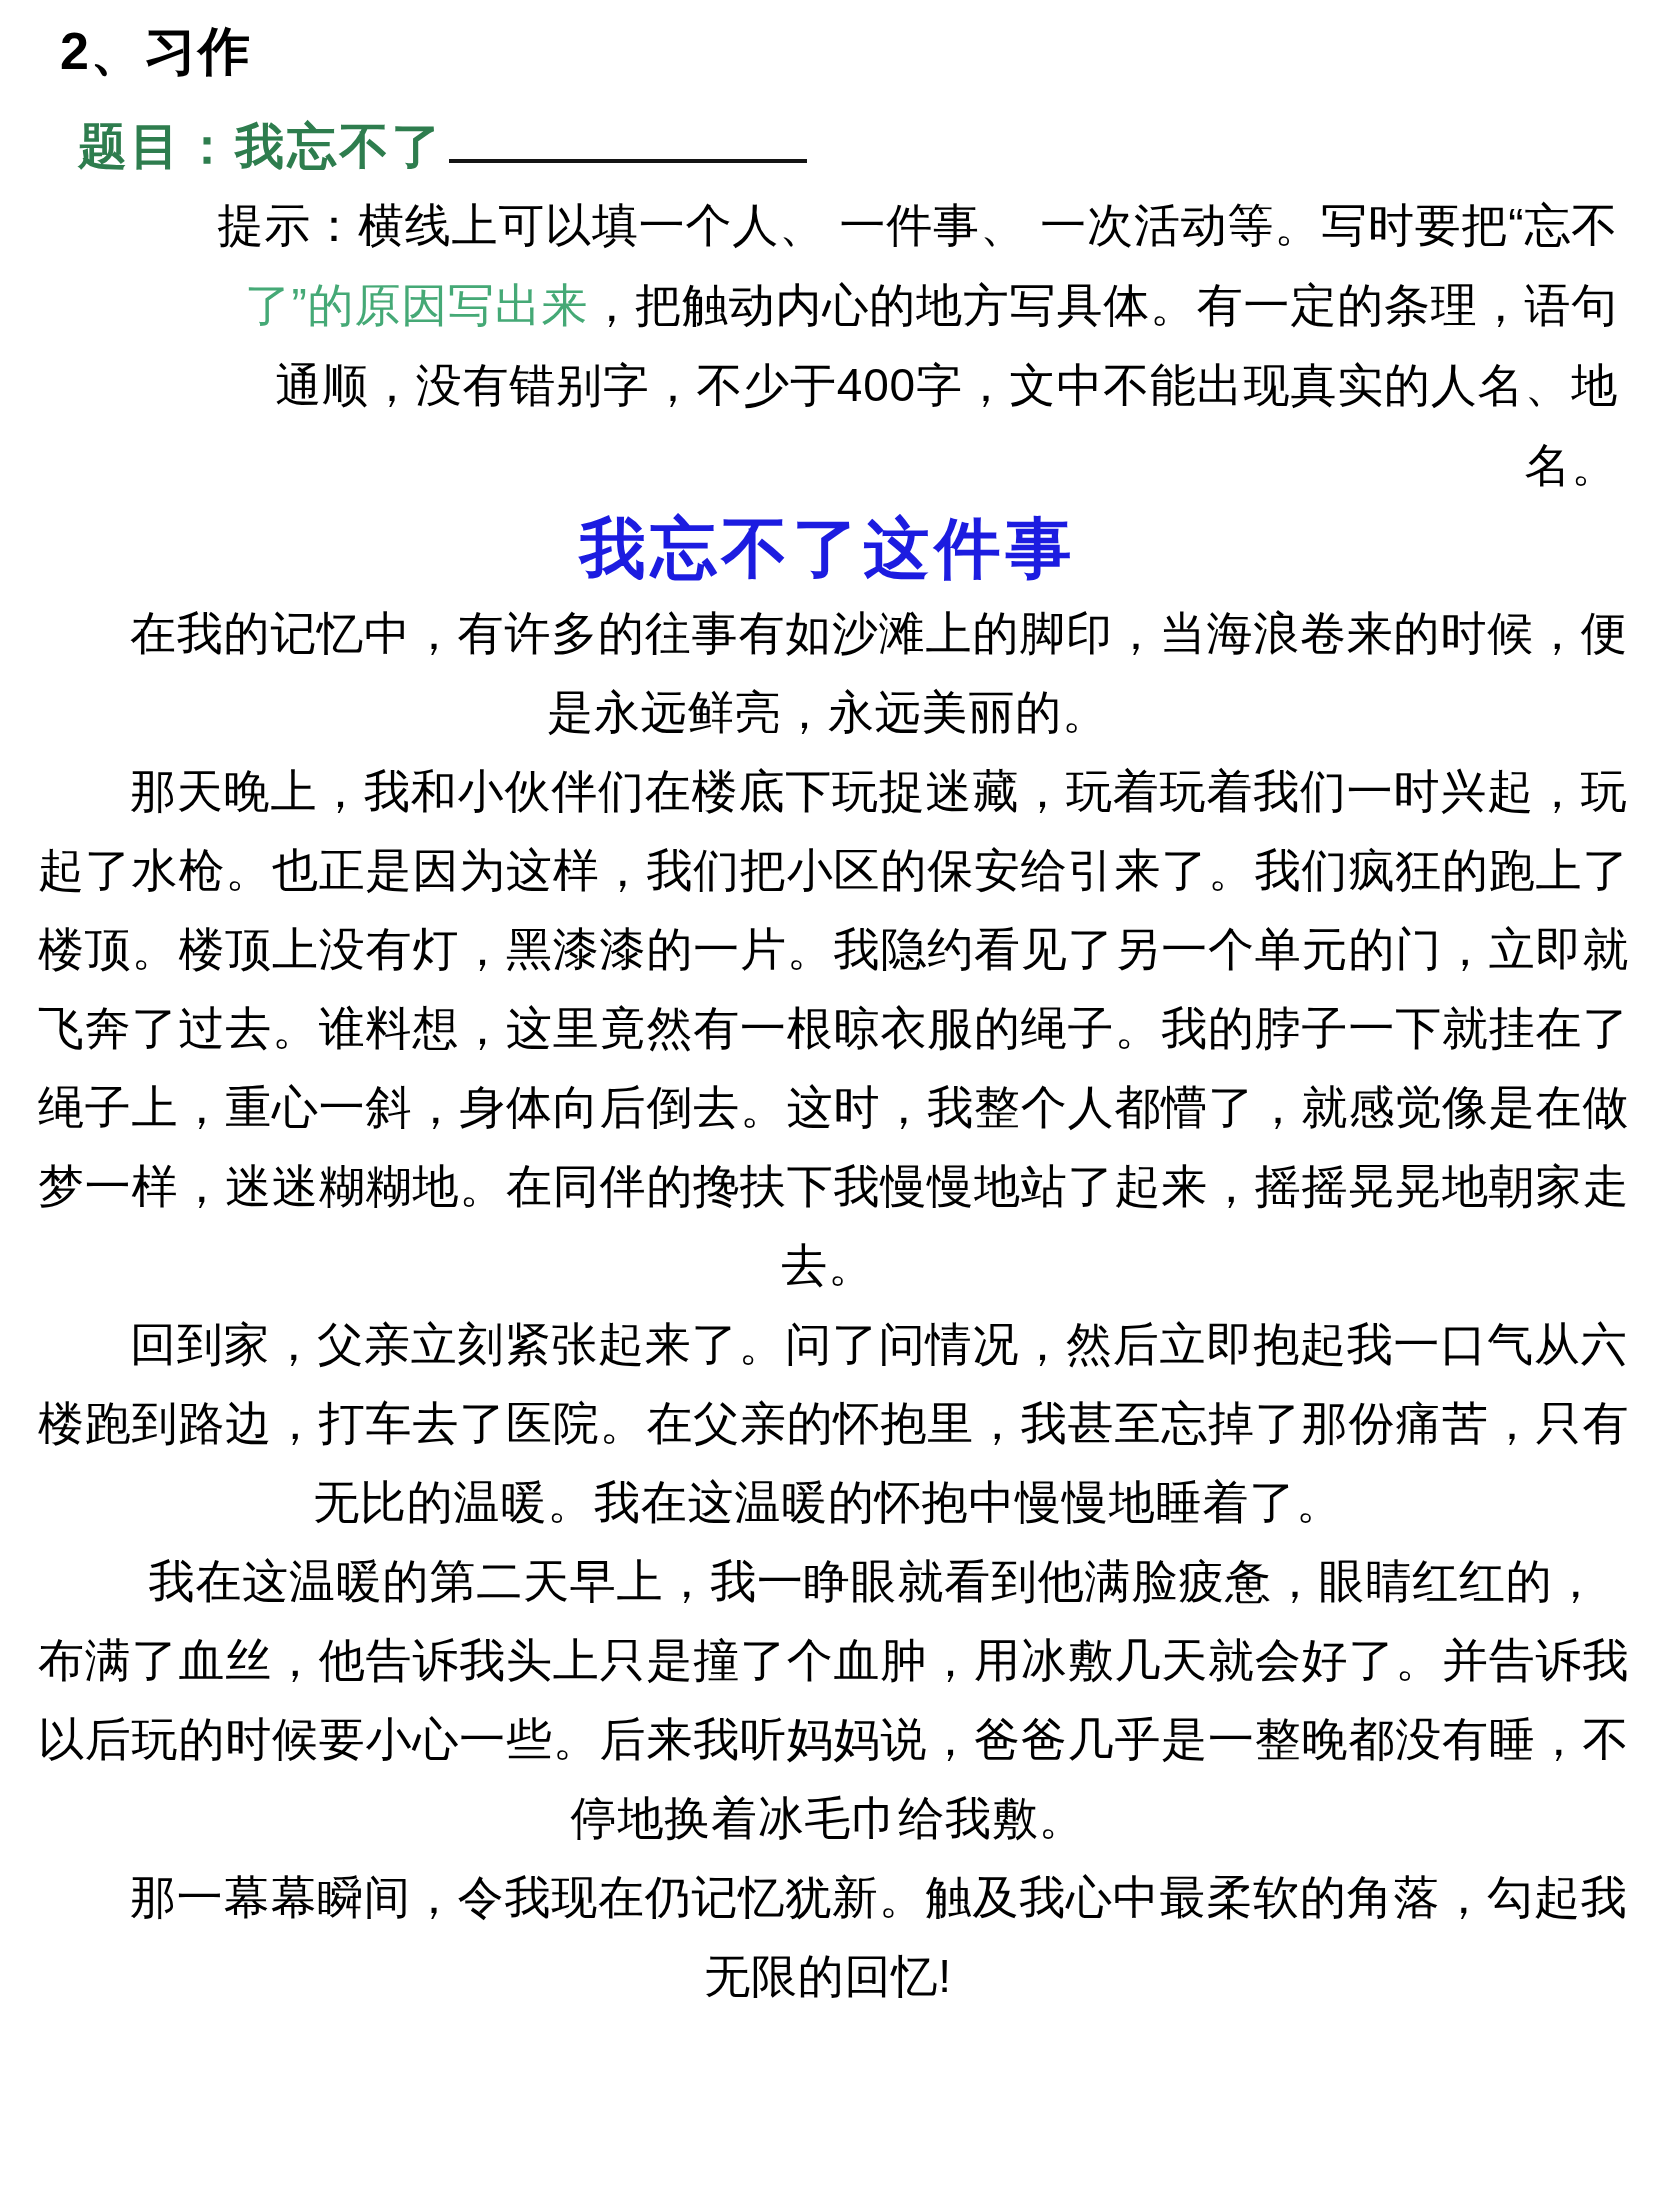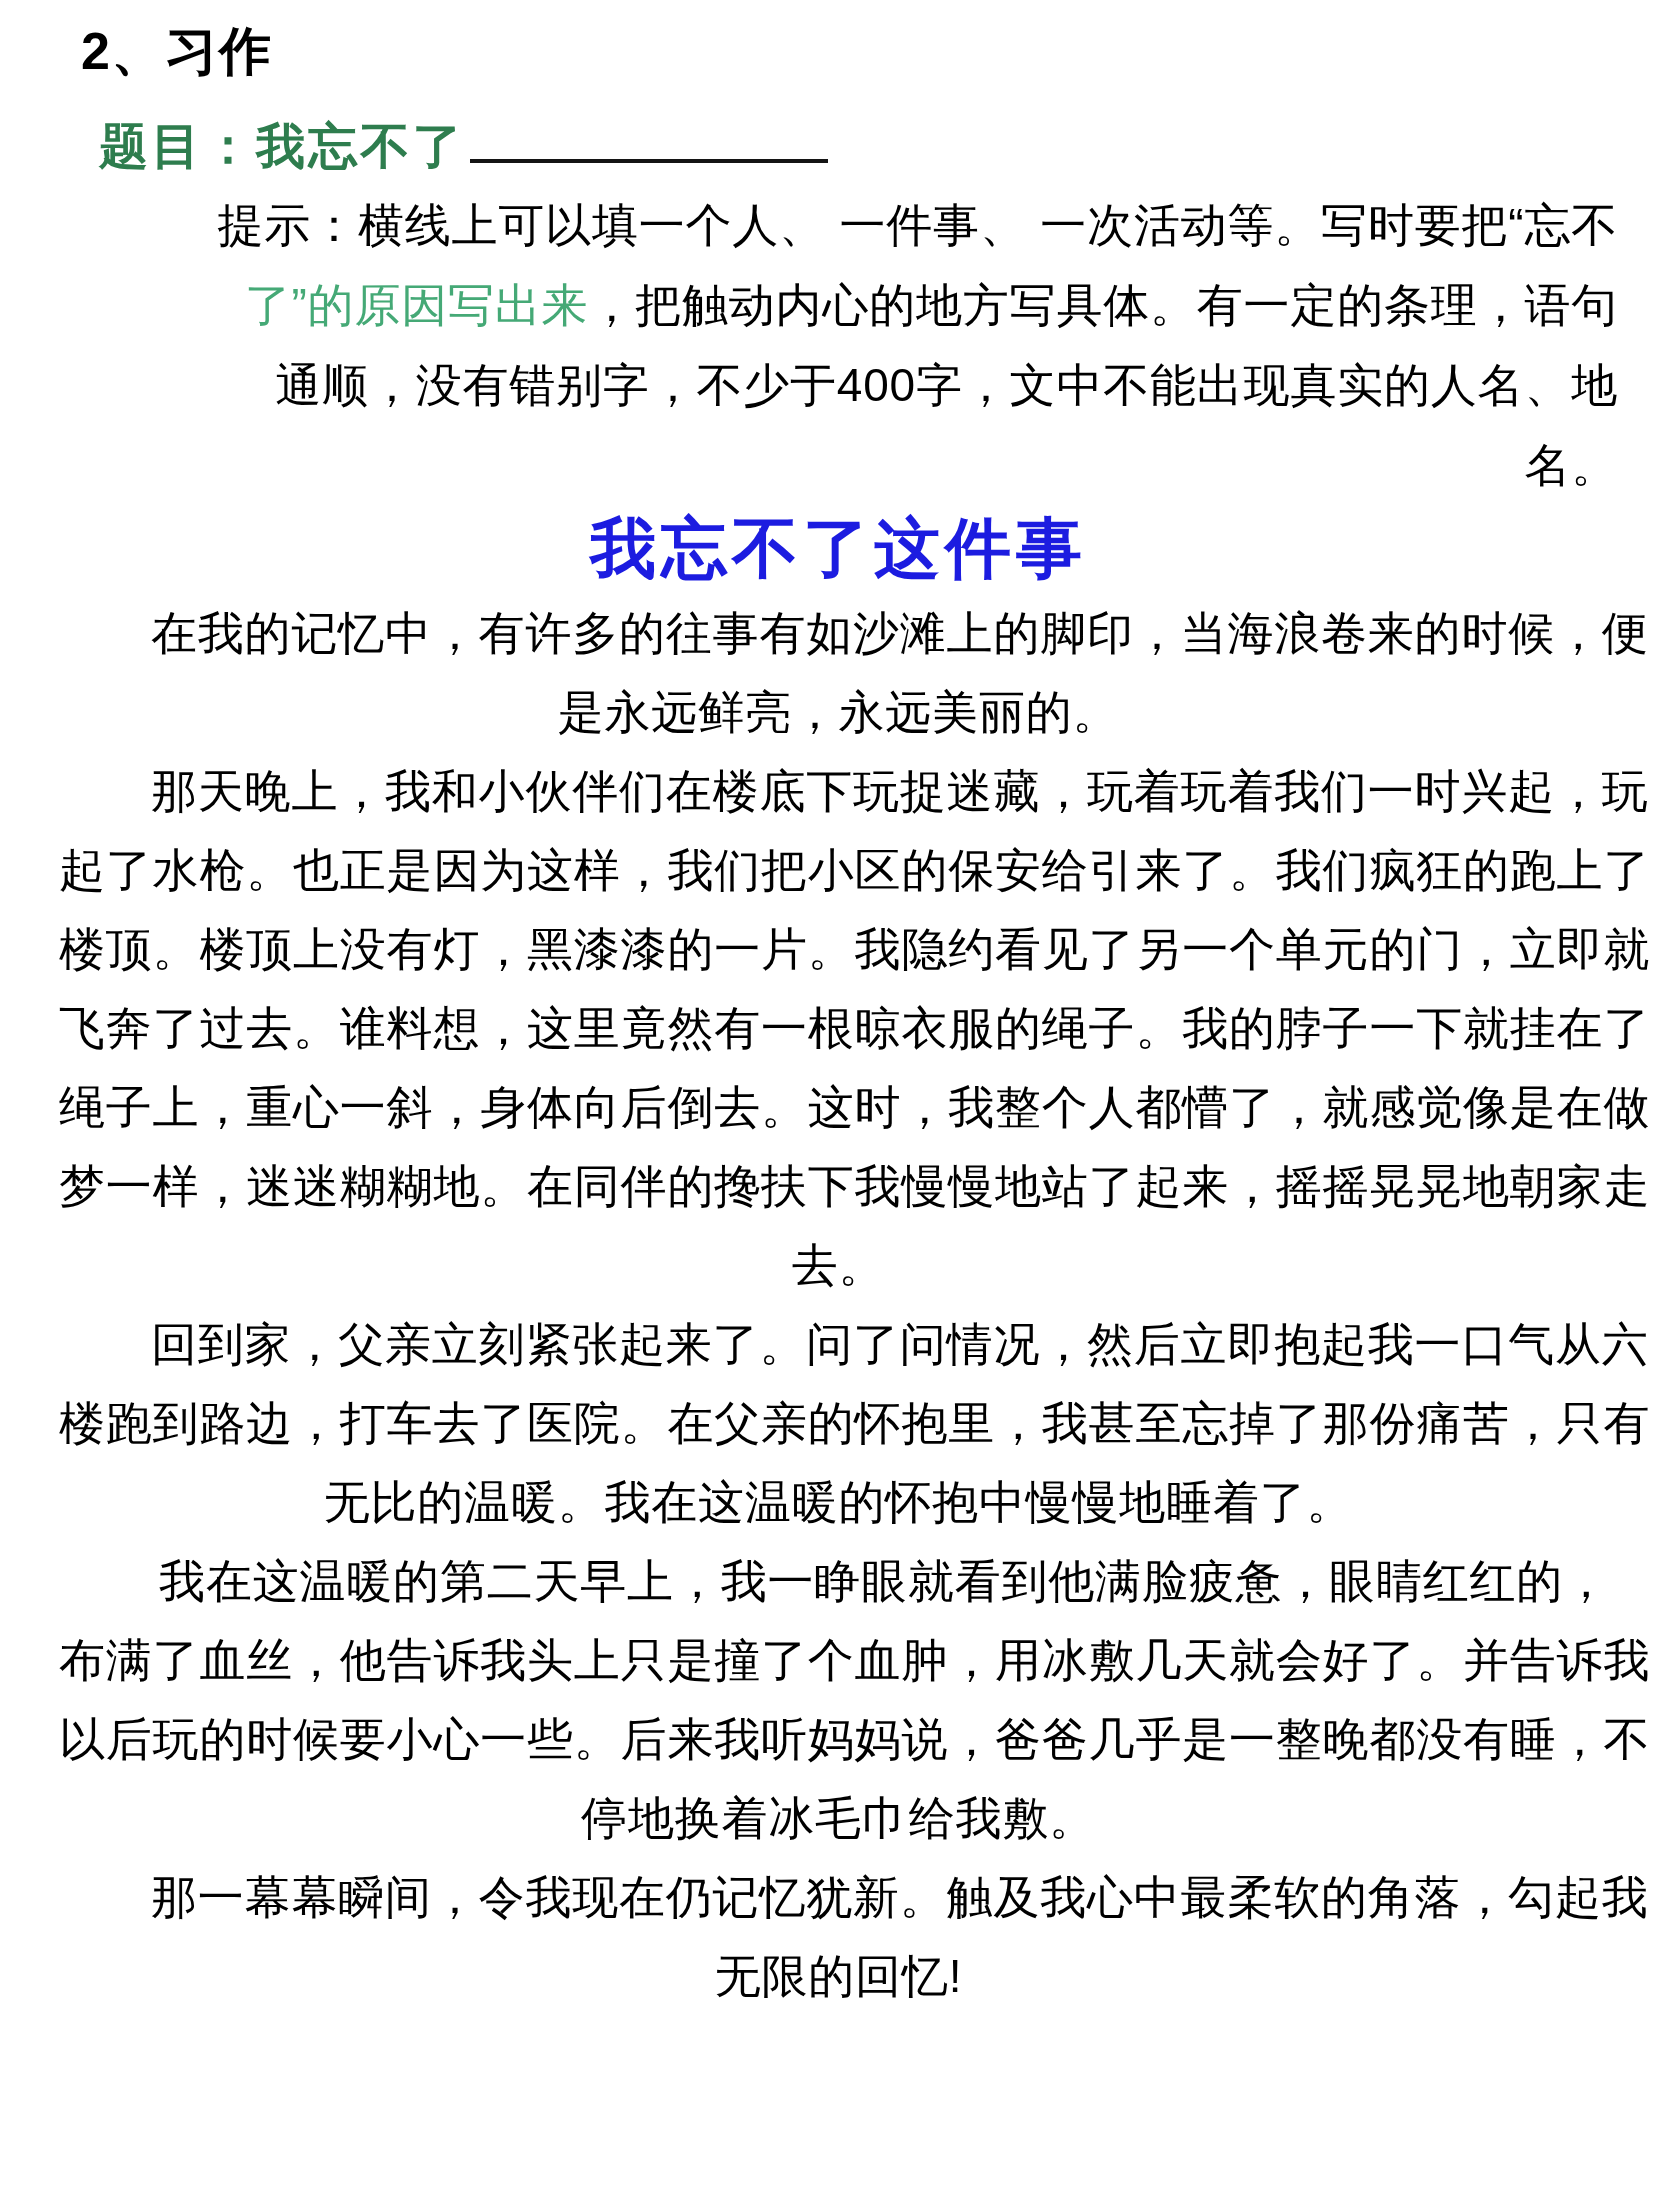--- a/index.html
+++ b/index.html
@@ -11,21 +11,21 @@
   body {
     width: 1672px;
     height: 2194px;
     overflow: hidden;
     color: var(--text-black, #000);
   }
   .page {
     box-sizing: border-box;
     width: 1672px;
     height: 2194px;
-    padding: 22px 54px 0 59px;
+    padding: 22px 54px 0 38px;
     background: #fff;
   }
   .section-heading {
     font-size: 52px;
     font-weight: 700;
     color: var(--text-black, #000);
     margin: 0 0 28.4px 22px;
     line-height: 1.15;
     letter-spacing: 1.7px;
   }

